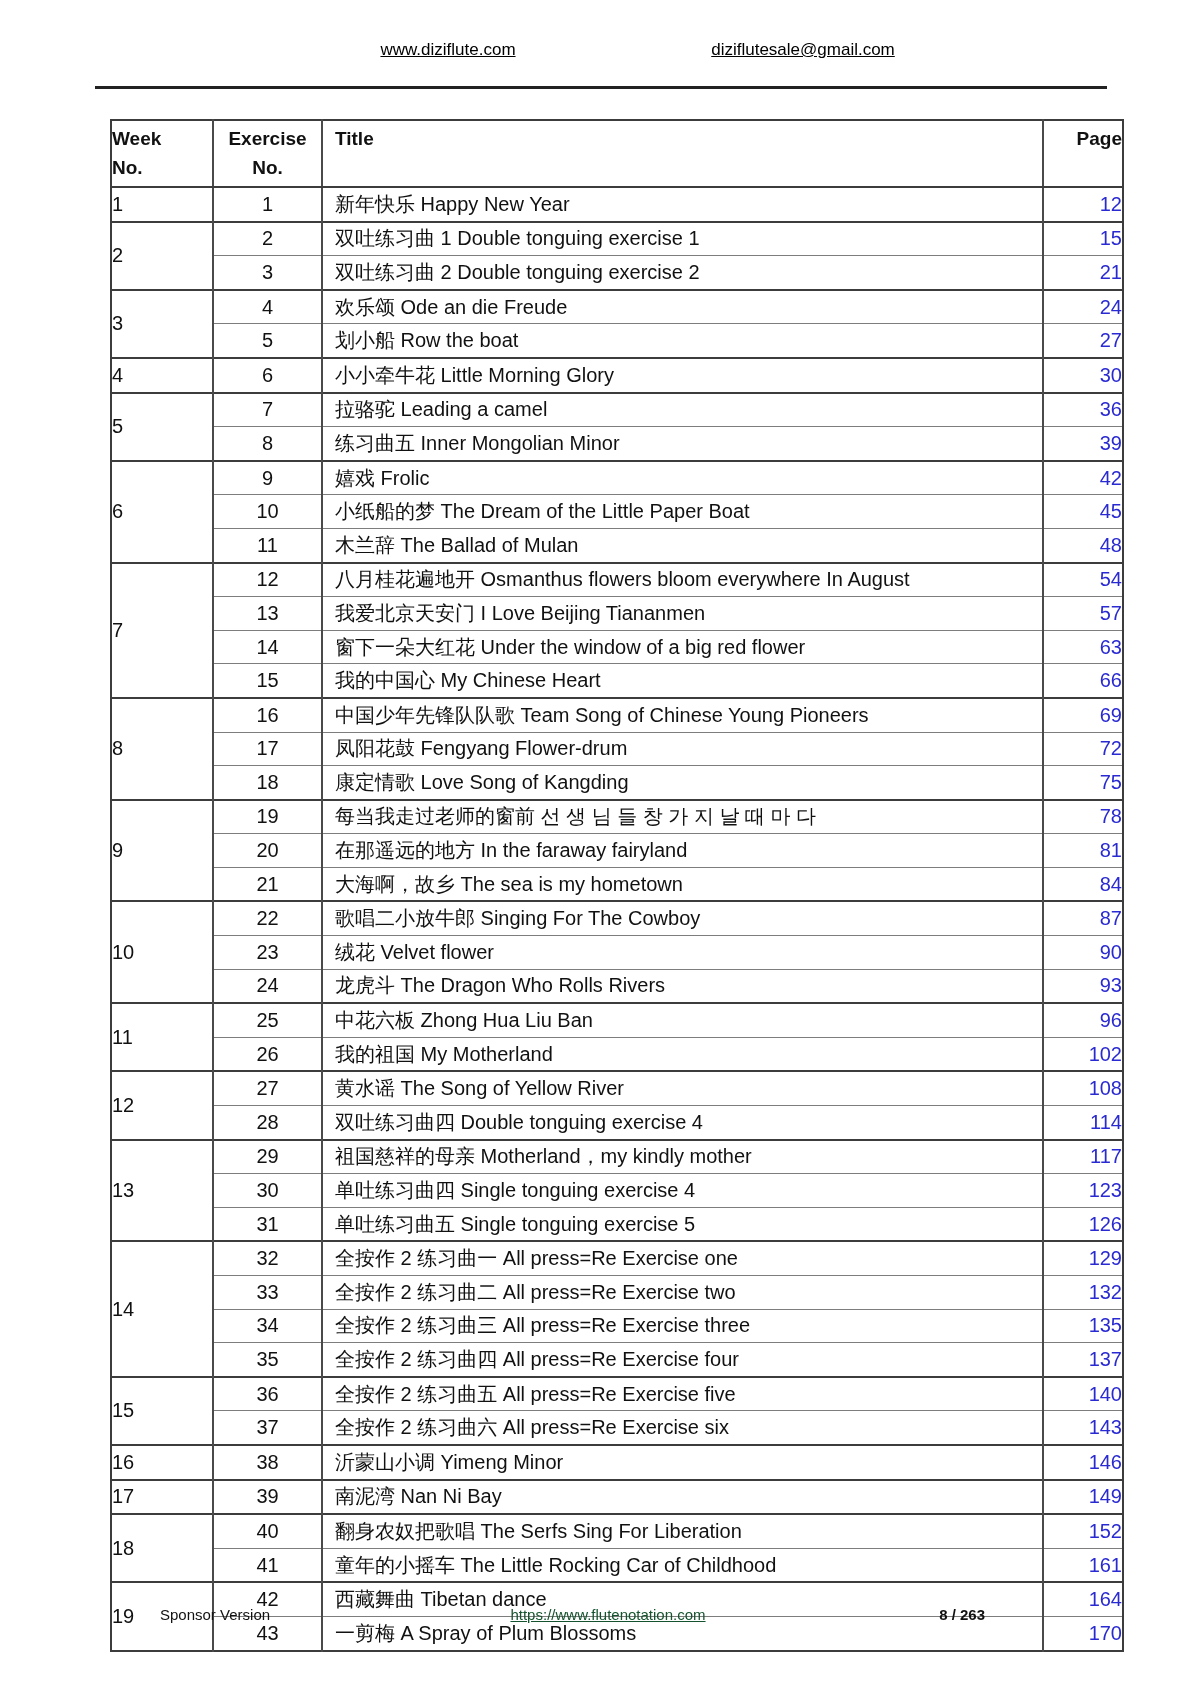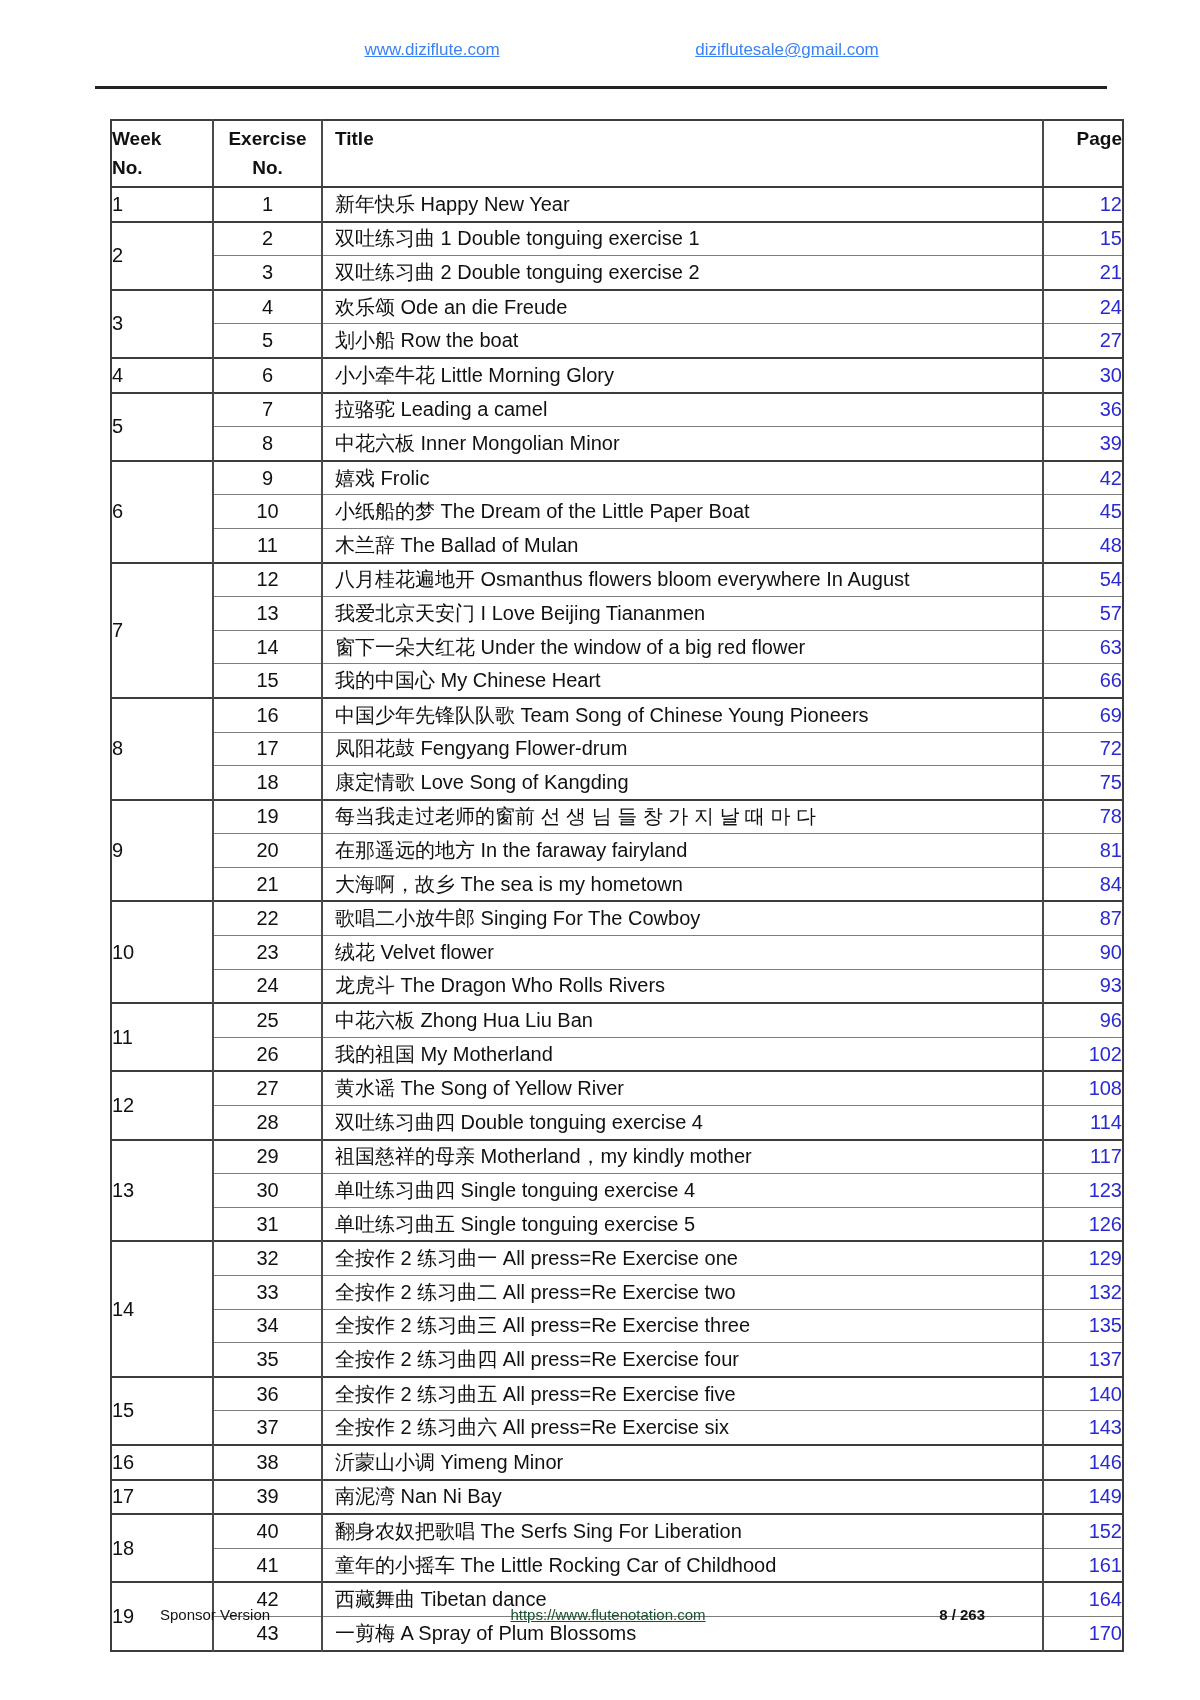--- a/index.html
+++ b/index.html
@@ -9,24 +9,25 @@
     background:#ffffff;
     font-family:"Liberation Sans","DejaVu Sans",sans-serif;
     color:#111;
     overflow:hidden;
   }
   
   .hdr-link{
     position:absolute;top:40px;
     transform:translateX(-50%);
     font-size:17px;
-    color:#3b82f6;
+    color:#000000;
     text-decoration:underline;
     white-space:nowrap;
     cursor:pointer;
+    margin-left:16px;
   }
   .hdr-link.left{left:432px;}
   .hdr-link.right{left:787px;}
   .top-rule{
     position:absolute;top:86px;left:95px;width:1012px;height:0;
     border-top:3px solid #222222;
   }
   
   .toc{
     position:absolute;top:119px;left:110px;
@@ -135,21 +136,21 @@
           <td class="c-page"><span class="page-link">30</span></td>
         </tr>
         <tr class="group-start">
           <td class="c-week" rowspan="2">5</td>
           <td class="c-ex">7</td>
           <td class="c-title">拉骆驼 Leading a camel</td>
           <td class="c-page"><span class="page-link">36</span></td>
         </tr>
         <tr>
           <td class="c-ex after-span">8</td>
-          <td class="c-title">中花六板 Inner Mongolian Minor</td>
+          <td class="c-title">练习曲五 Inner Mongolian Minor</td>
           <td class="c-page"><span class="page-link">39</span></td>
         </tr>
         <tr class="group-start">
           <td class="c-week" rowspan="3">6</td>
           <td class="c-ex">9</td>
           <td class="c-title">嬉戏 Frolic</td>
           <td class="c-page"><span class="page-link">42</span></td>
         </tr>
         <tr>
           <td class="c-ex after-span">10</td>

